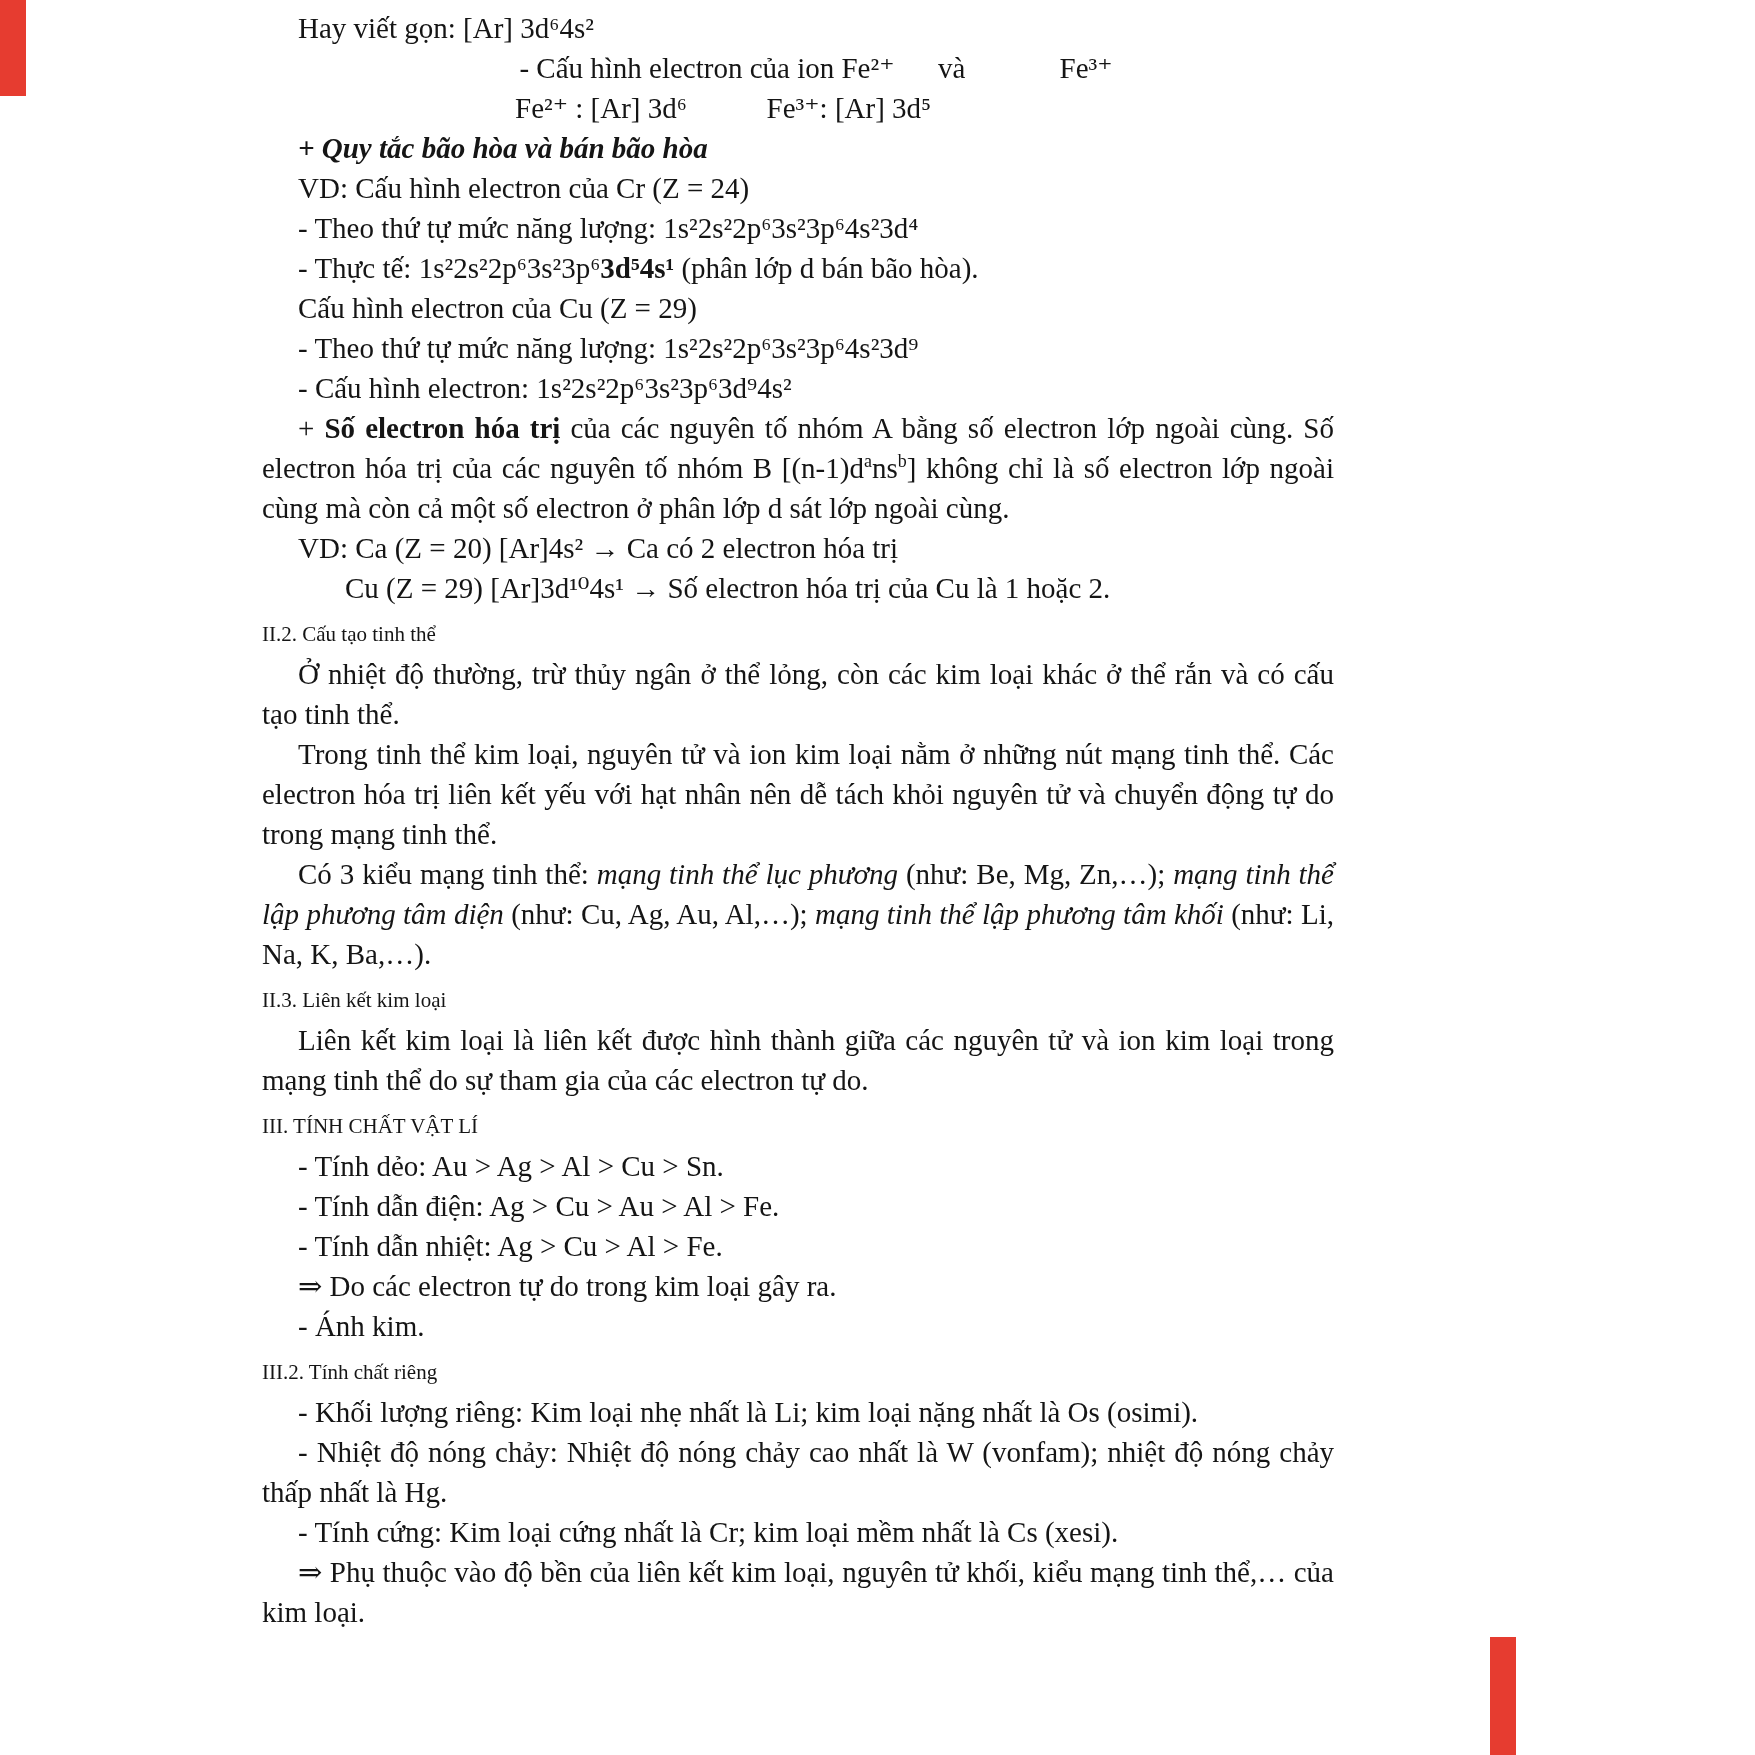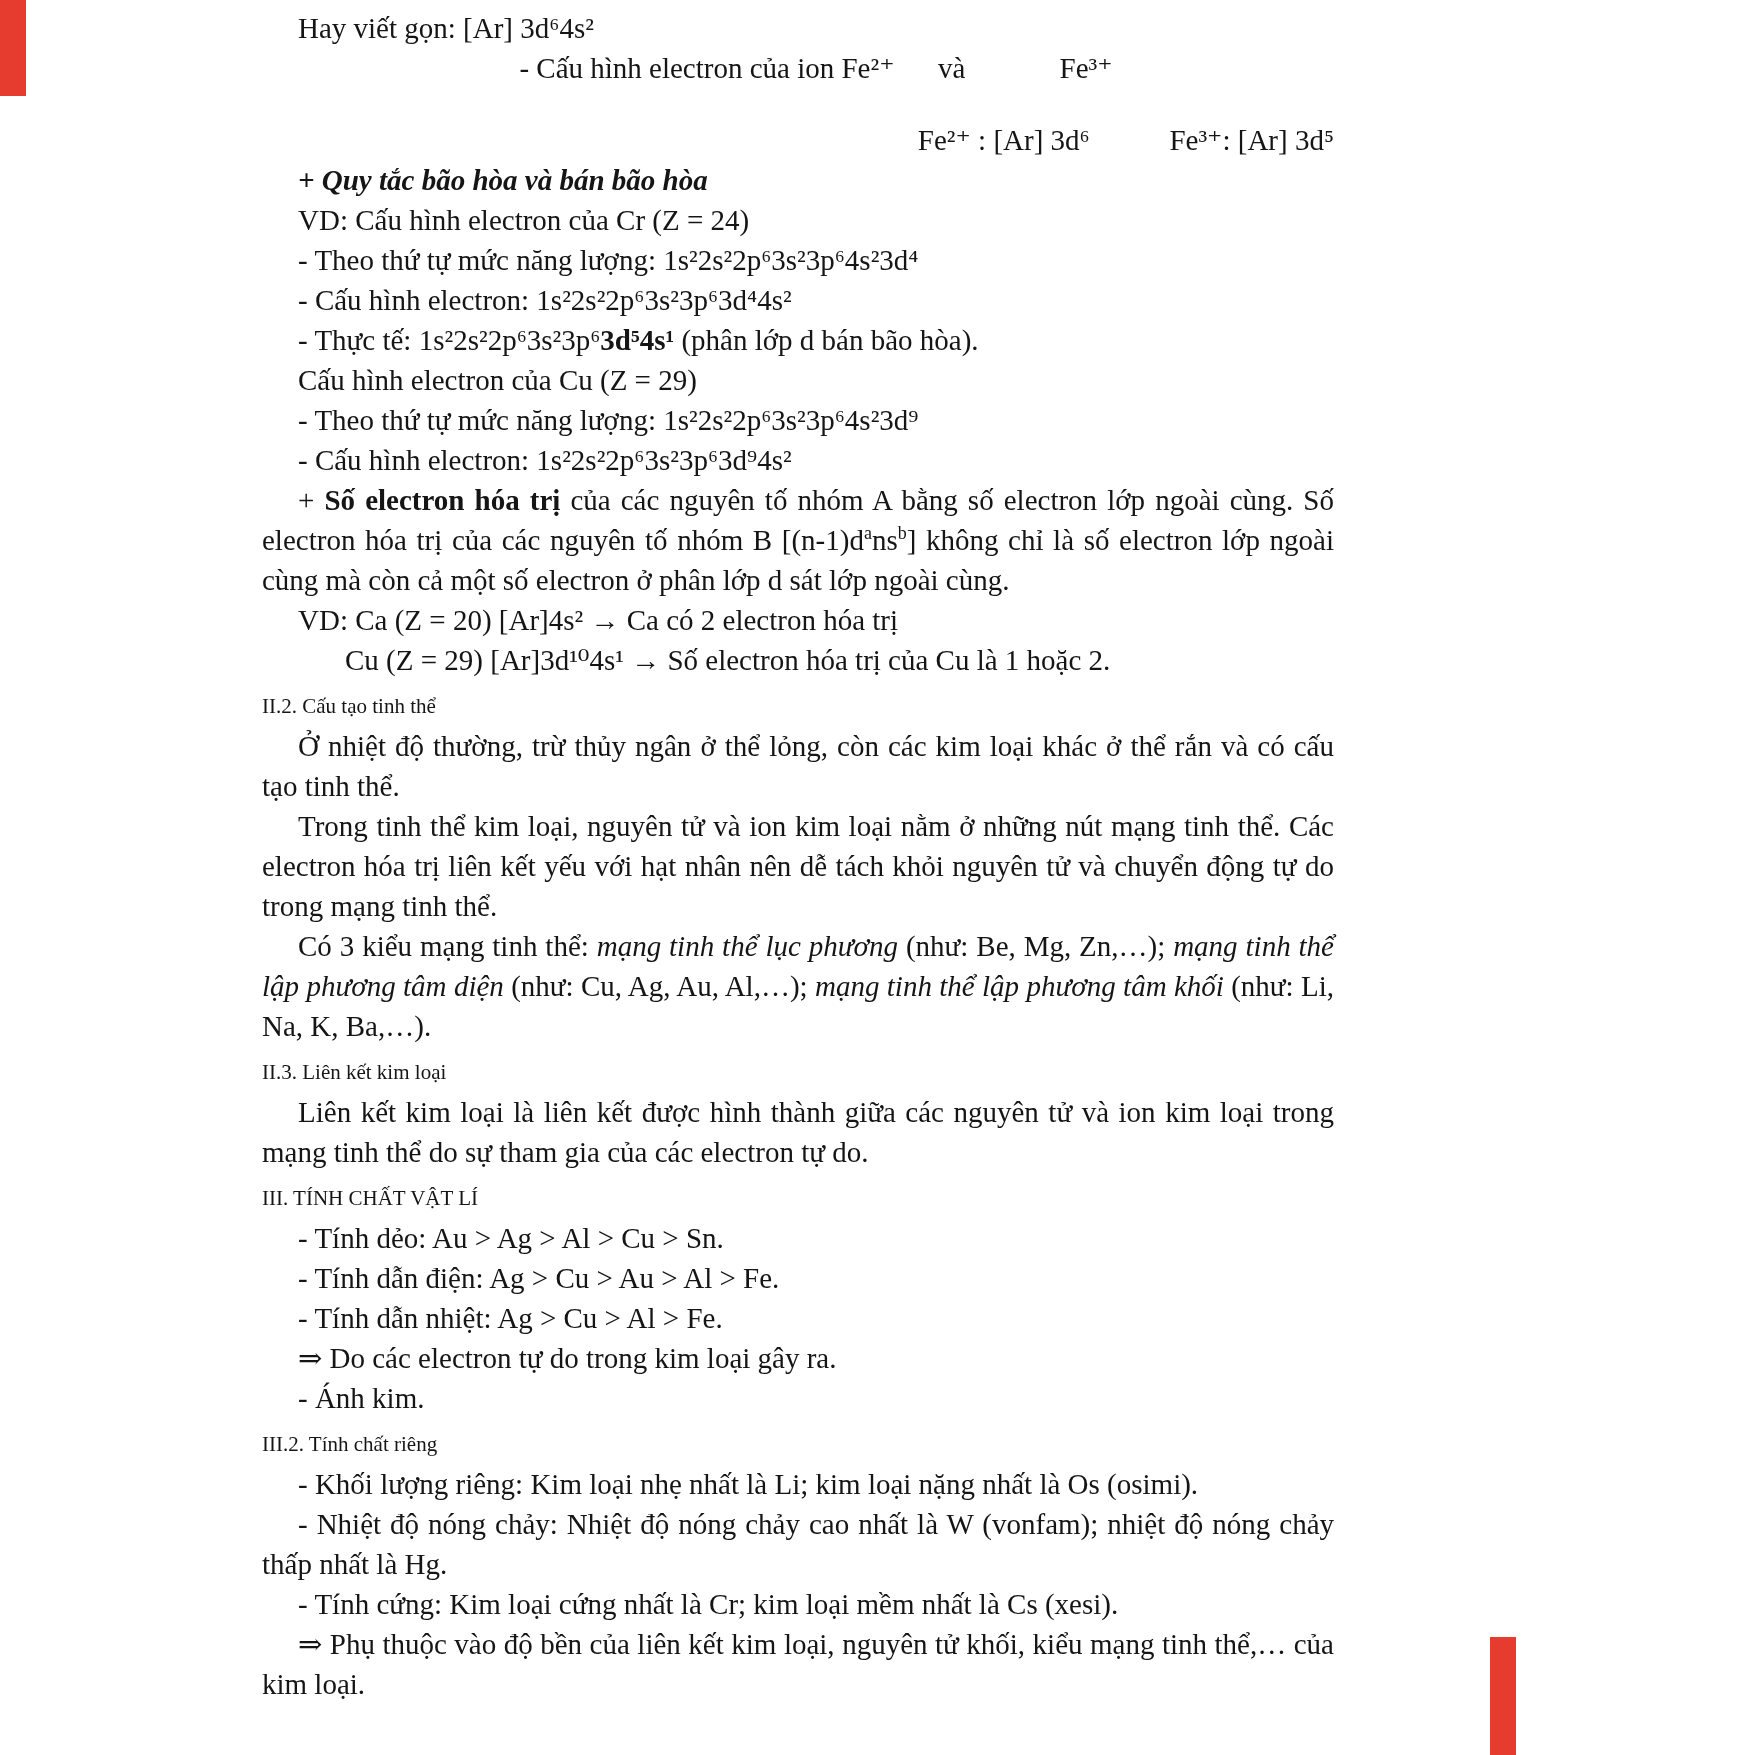--- a/index.html
+++ b/index.html
@@ -12,21 +12,21 @@
   .strip-top-left { left:0; top:0; width:26px; height:96px; }
   .strip-bottom-right { right:0; bottom:0; width:26px; height:118px; }
 
   .content {
     position:absolute; left:262px; top:8px; width:1072px;
     font-size:29px; line-height:40px; text-align:justify;
   }
   .line { margin:0; }
   .fi   { text-indent:36px; }           
   .pre  { white-space:pre; text-align:center; }
-  .cfg  { padding-left:253px; white-space:pre; text-align:right;margin-top:32px; }
+  .cfg  { padding-left:253px; white-space:pre; text-align:left; }
   .cu-ind { padding-left:83px; }
   .bi   { font-weight:bold; font-style:italic; }
   h2, h3 { font-size:21px; line-height:40px; font-weight:normal; margin:6px 0 0 0; text-align:left; }
   b { font-weight:bold; }
   i { font-style:italic; }
   sup { font-size:62%; line-height:0; vertical-align:super; }
 </style>
 </head>
 <body>
 
@@ -41,21 +41,20 @@
     <p class="line fi pre">- Cấu hình electron của ion Fe²⁺      và             Fe³⁺</p>
 
     <p class="line cfg">Fe²⁺ : [Ar] 3d⁶           Fe³⁺: [Ar] 3d⁵</p>
 
     <p class="line fi bi">+ Quy tắc bão hòa và bán bão hòa</p>
 
     <p class="line fi">VD: Cấu hình electron của Cr (Z = 24)</p>
 
     <p class="line fi">- Theo thứ tự mức năng lượng: 1s²2s²2p⁶3s²3p⁶4s²3d⁴</p>
 
-    <p class="line fi">- Cấu hình electron: 1s²2s²2p⁶3s²3p⁶3d⁴4s²</p>
 
     <p class="line fi"><span>- Thực tế: 1s²2s²2p⁶3s²3p⁶</span><b>3d⁵4s¹</b><span> (phân lớp d bán bão hòa).</span></p>
 
     <p class="line fi">Cấu hình electron của Cu (Z = 29)</p>
 
     <p class="line fi">- Theo thứ tự mức năng lượng: 1s²2s²2p⁶3s²3p⁶4s²3d⁹</p>
 
     <p class="line fi">- Cấu hình electron: 1s²2s²2p⁶3s²3p⁶3d⁹4s²</p>
 
 

